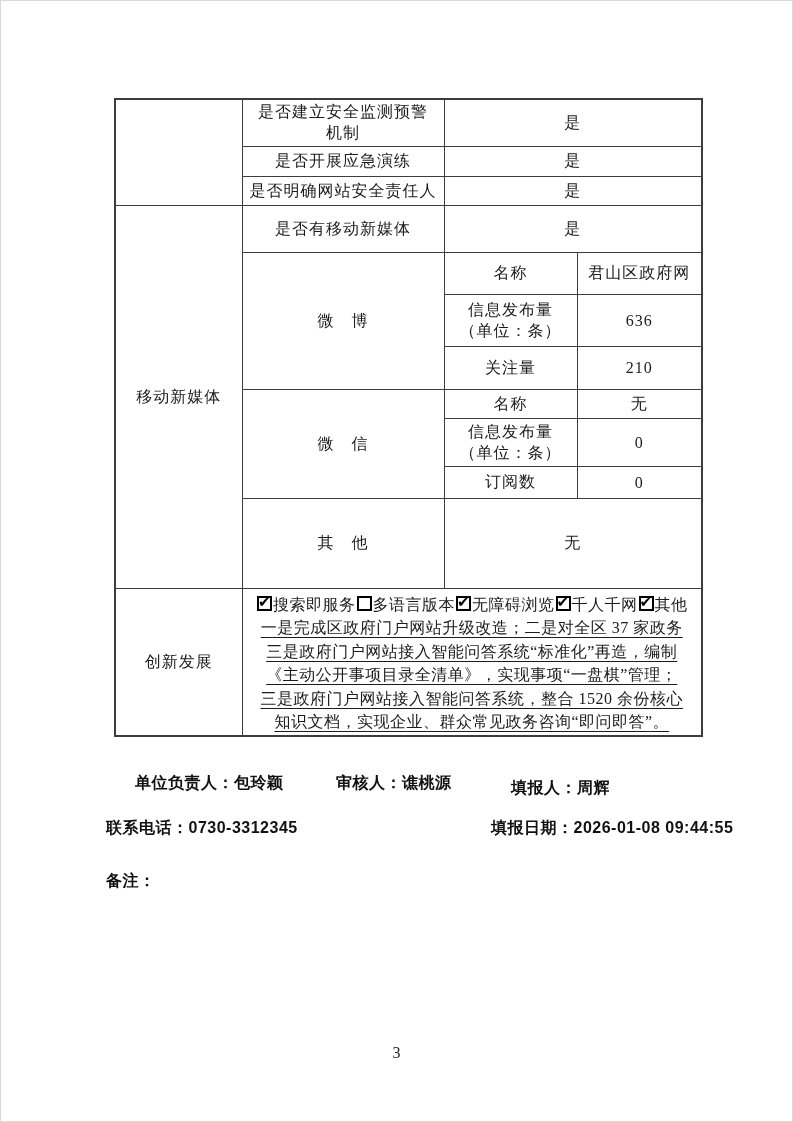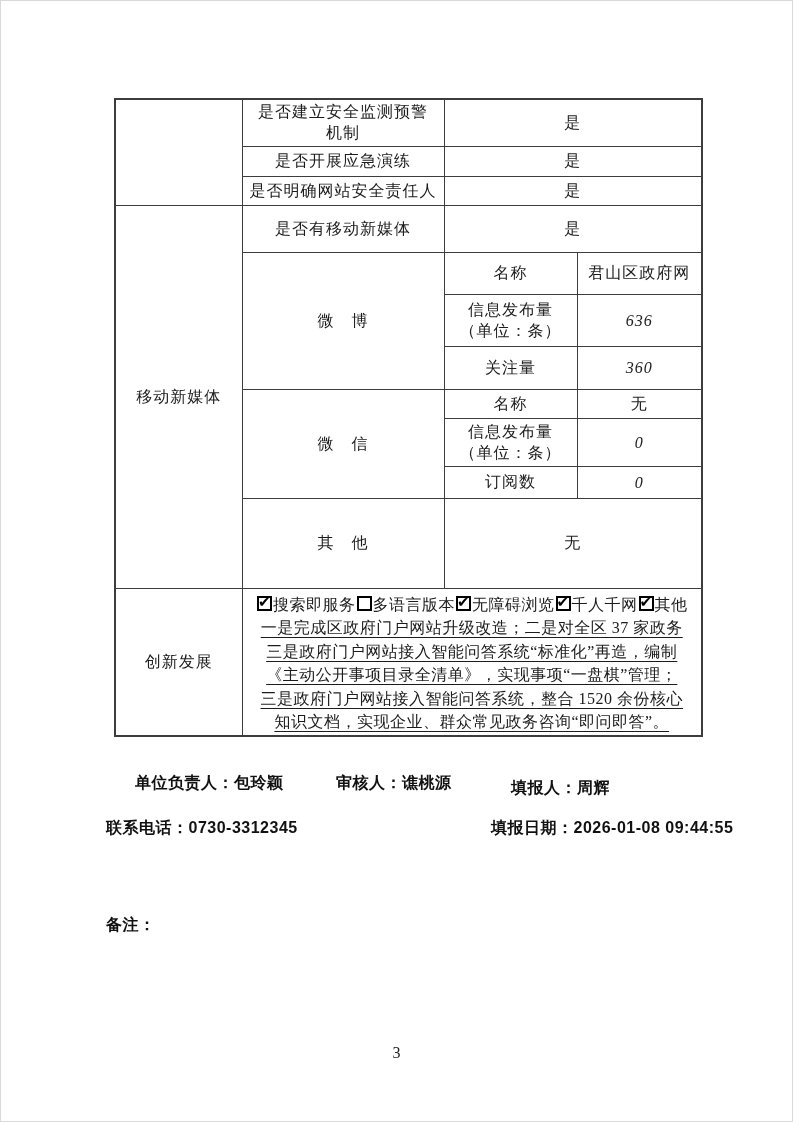--- a/index.html
+++ b/index.html
@@ -21,21 +21,21 @@
   }
   .report-table td{
     border:1px solid #3d3d3d;
     text-align:center;vertical-align:middle;
     padding:2px 4px;
     letter-spacing:1px;
     white-space:pre-line;
     overflow:hidden;
   }
   .report-table{border:2px solid #3d3d3d;}
-  .num{font-family:"Liberation Serif","DejaVu Serif",serif;letter-spacing:0;font-style:italic;}
+  .num{font-family:"Liberation Serif","DejaVu Serif",serif;letter-spacing:0;}
   .innovation-cell{
     text-align:left;
     vertical-align:top !important;
     padding:4px 7px 2px 7px !important;
     letter-spacing:0.5px !important;
     white-space:normal !important;
   }
   .innovation-cell .line{
     line-height:23.4px;
     text-decoration:underline;
@@ -104,21 +104,21 @@
     <td>名称</td>
     <td>君山区政府网</td>
   </tr>
   <tr style="height:52px">
     <td>信息发布量
 （单位：条）</td>
     <td class="num">636</td>
   </tr>
   <tr style="height:43px">
     <td>关注量</td>
-    <td class="num">360</td>
+    <td class="num">210</td>
   </tr>
   <tr style="height:29px">
     <td rowspan="3">微　信</td>
     <td>名称</td>
     <td>无</td>
   </tr>
   <tr style="height:48px">
     <td>信息发布量
 （单位：条）</td>
     <td class="num">0</td>
@@ -147,16 +147,16 @@
   </tr>
 </tbody>
   </table>
 
 <div class="footer">
   <span class="f-item" style="left:105px;top:772px;margin-left:29px;">单位负责人：包玲颖</span>
   <span class="f-item" style="left:335px;top:772px;">审核人：谯桃源</span>
   <span class="f-item" style="left:510px;top:769px;margin-top:8px;">填报人：周辉</span>
   <span class="f-item" style="left:105px;top:817px;">联系电话：0730-3312345</span>
   <span class="f-item" style="left:490px;top:817px;">填报日期：2026-01-08 09:44:55</span>
-  <span class="f-item" style="left:105px;top:870px;margin-top:44px;">备注：</span>
+  <span class="f-item" style="left:105px;top:870px;">备注：</span>
 </div>
 
 <div class="page-number">3</div>
 
 </body></html>

